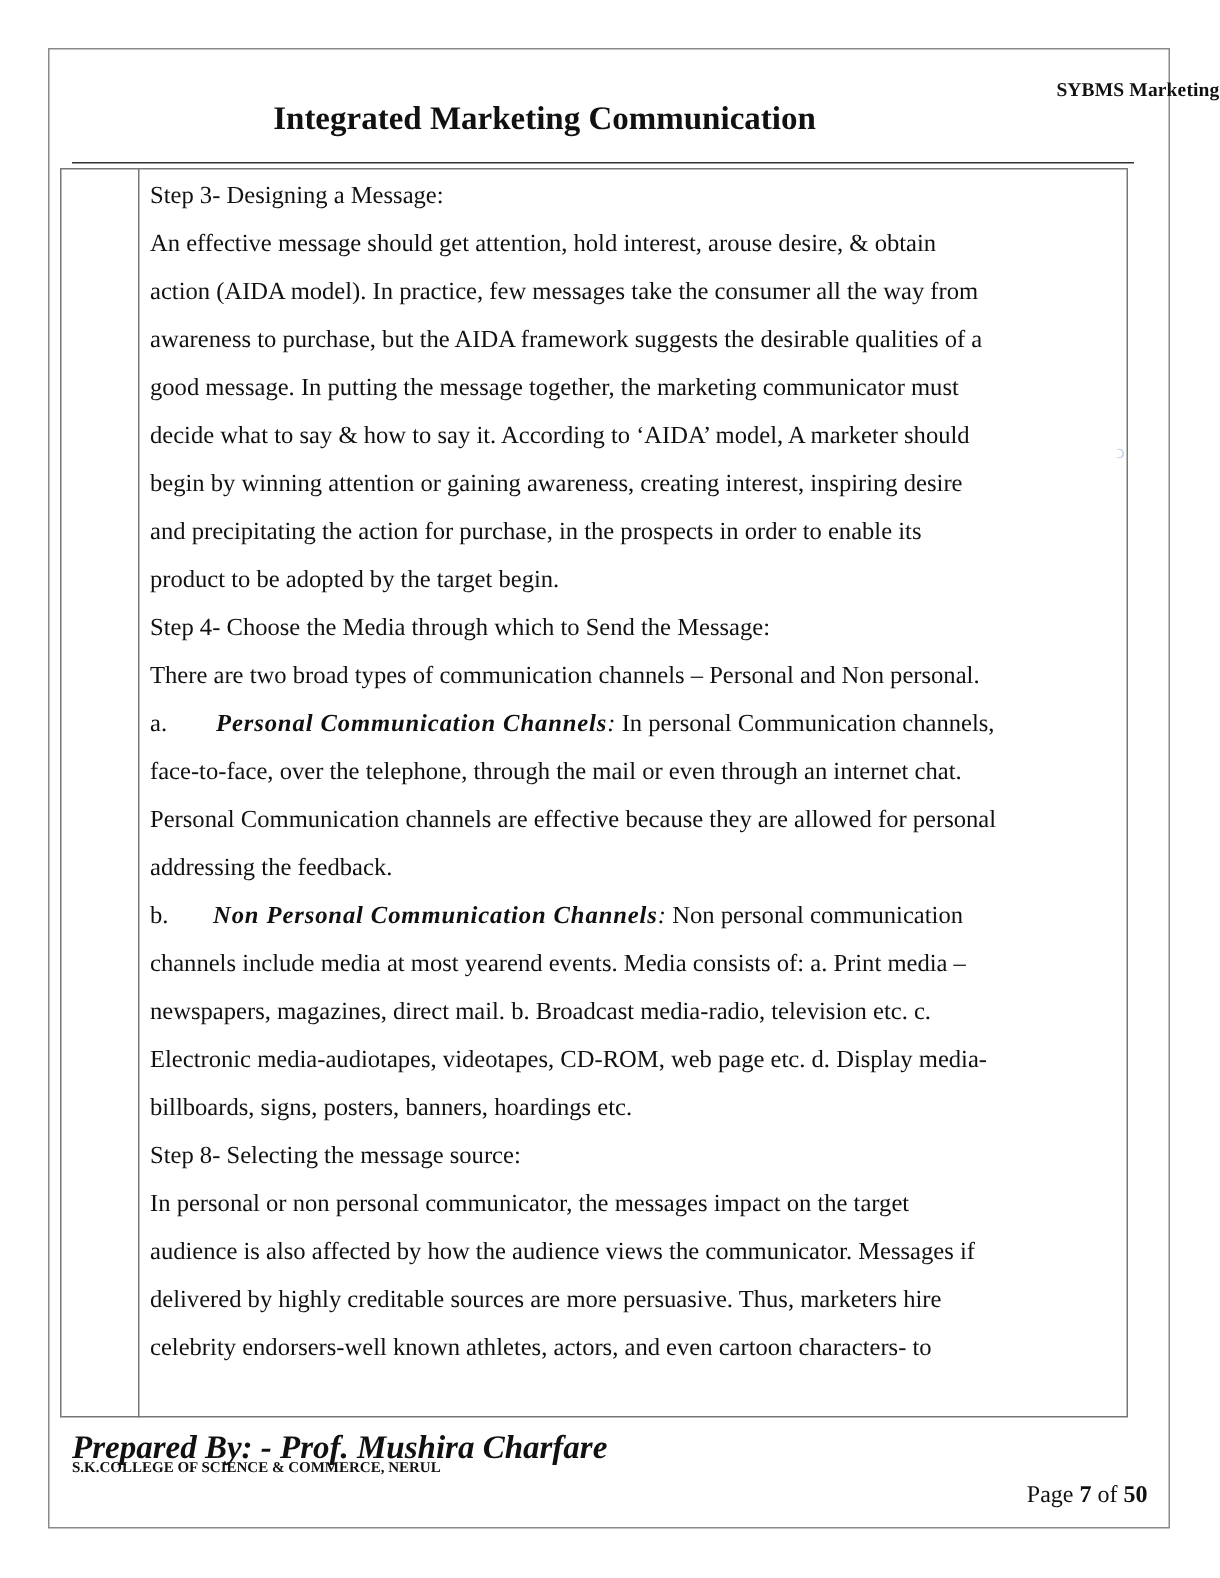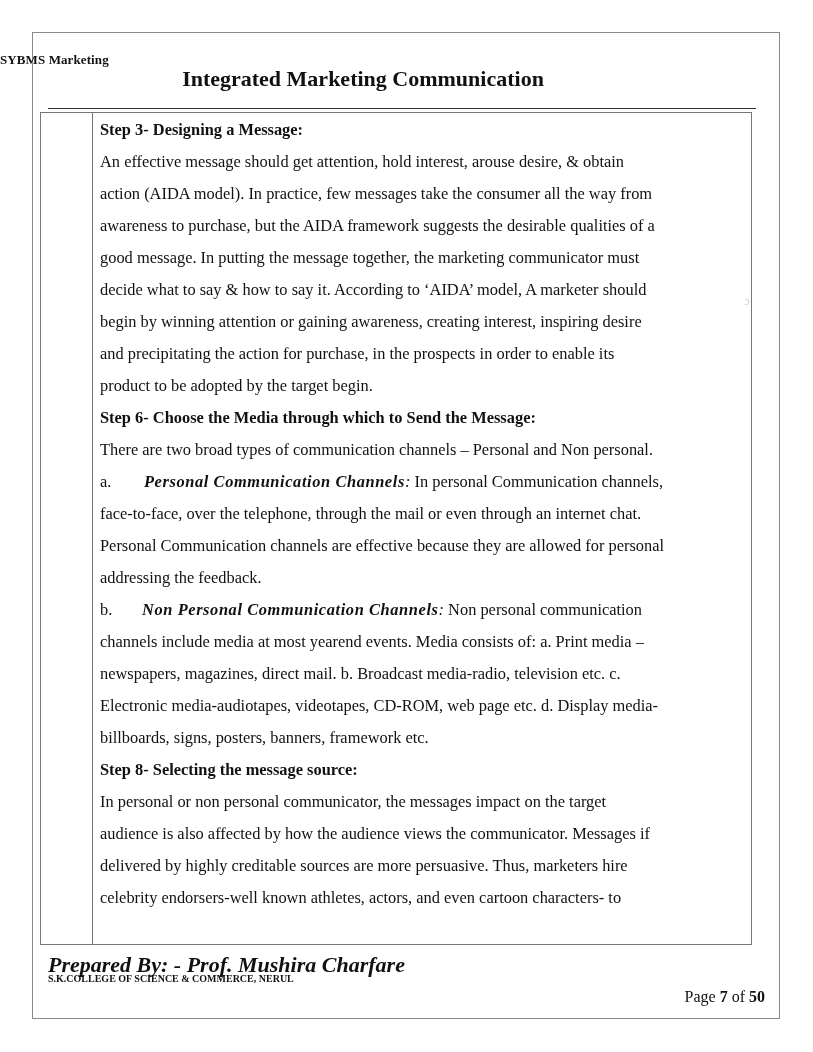--- a/index.html
+++ b/index.html
@@ -1,33 +1,33 @@
 <!DOCTYPE html>
 <html><head>
 <meta charset="utf-8">
 <style>
   html, body { margin: 0; padding: 0; background: #ffffff; }
   body { width: 813px; height: 1052px; position: relative; overflow: hidden;
          font-family: "Liberation Serif", "DejaVu Serif", serif; color: #111; }
   .page-frame { position: absolute; left: 32px; top: 32px; width: 748px; height: 987px;
                 border: 1px solid #8a8a8a; box-sizing: border-box; }
-  .header-sub { position: absolute; left: 0; width: 813px; top: 52px; text-align: left;
+  .header-sub { position: absolute; left: 0; width: 813px; top: 52px; text-align: right;
                 font-weight: bold; font-size: 13px; letter-spacing: 0.1px; }
   .header-title { position: absolute; left: 0; width: 726px; top: 66px; text-align: center;
                   font-weight: bold; font-size: 22px; }
   .header-rule { position: absolute; left: 48px; top: 108px; width: 708px; height: 0;
                  border-top: 1.5px solid #333; }
   .content-table { position: absolute; left: 40px; top: 112px; width: 712px; height: 833px;
                    border: 1px solid #777; box-sizing: border-box; }
   .col-divider { position: absolute; left: 92px; top: 112px; width: 0; height: 833px;
                  border-left: 1px solid #777; }
   .content { position: absolute; left: 100px; top: 114px; width: 648px;
              font-size: 16.4px; line-height: 32px; }
   .content p { margin: 0; white-space: nowrap; }
-  .step-heading { font-weight: bold; font-size: 16.4px; }
+  .step-heading { font-weight: normal; font-size: 16.4px; }
   .list-marker { display: inline-block; width: 44px; }
   .list-marker.b { width: 42px; }
   .bi { font-weight: bold; font-style: italic; letter-spacing: 0.6px; }
   .it { font-style: italic; }
   .footer-by { position: absolute; left: 48px; top: 952px; font-weight: bold; font-style: italic;
                font-size: 22px; }
   .footer-college { position: absolute; left: 48px; top: 973px; font-weight: bold; font-size: 10px; }
   .footer-page { position: absolute; right: 48px; top: 988px; font-size: 16px; }
   .footer-page b { font-weight: bold; }
   .artifact { position: absolute; left: 744px; top: 294px; width: 10px; height: 14px;
@@ -52,35 +52,35 @@
   <p class="step-heading">Step 3- Designing a Message:</p>
   <p>An effective message should get attention, hold interest, arouse desire, &amp; obtain</p>
   <p>action (AIDA model). In practice, few messages take the consumer all the way from</p>
   <p>awareness to purchase, but the AIDA framework suggests the desirable qualities of a</p>
   <p>good message. In putting the message together, the marketing communicator must</p>
   <p>decide what to say &amp; how to say it. According to ‘AIDA’ model, A marketer should</p>
   <p>begin by winning attention or gaining awareness, creating interest, inspiring desire</p>
   <p>and precipitating the action for purchase, in the prospects in order to enable its</p>
   <p>product to be adopted by the target begin.</p>
 
-  <p class="step-heading">Step 6- Choose the Media through which to Send the Message:</p>
+  <p class="step-heading">Step 4- Choose the Media through which to Send the Message:</p>
   <p>There are two broad types of communication channels – Personal and Non personal.</p>
   <p>
     <span class="list-marker">a.</span><span class="bi">Personal Communication Channels</span><span class="it">:</span><span> In personal Communication channels,</span>
   </p>
   <p>face-to-face, over the telephone, through the mail or even through an internet chat.</p>
   <p>Personal Communication channels are effective because they are allowed for personal</p>
   <p>addressing the feedback.</p>
   <p>
     <span class="list-marker b">b.</span><span class="bi">Non Personal Communication Channels</span><span class="it">:</span><span> Non personal communication</span>
   </p>
   <p>channels include media at most yearend events. Media consists of:  a. Print media –</p>
   <p>newspapers, magazines, direct mail. b. Broadcast media-radio, television etc. c.</p>
   <p>Electronic media-audiotapes, videotapes, CD-ROM, web page etc. d.  Display media-</p>
-  <p>billboards, signs, posters, banners, framework etc.</p>
+  <p>billboards, signs, posters, banners, hoardings etc.</p>
 
   <p class="step-heading">Step 8- Selecting the message source:</p>
   <p>In personal or non personal communicator, the messages impact on the target</p>
   <p>audience is also affected by how the audience views the communicator. Messages if</p>
   <p>delivered by highly creditable sources are more persuasive. Thus, marketers hire</p>
   <p>celebrity endorsers-well known athletes, actors, and even cartoon characters- to</p>
 </div>
 
 <div class="footer-by">Prepared By: - Prof. Mushira Charfare</div>
 <div class="footer-college">S.K.COLLEGE OF SCIENCE &amp; COMMERCE, NERUL</div>

